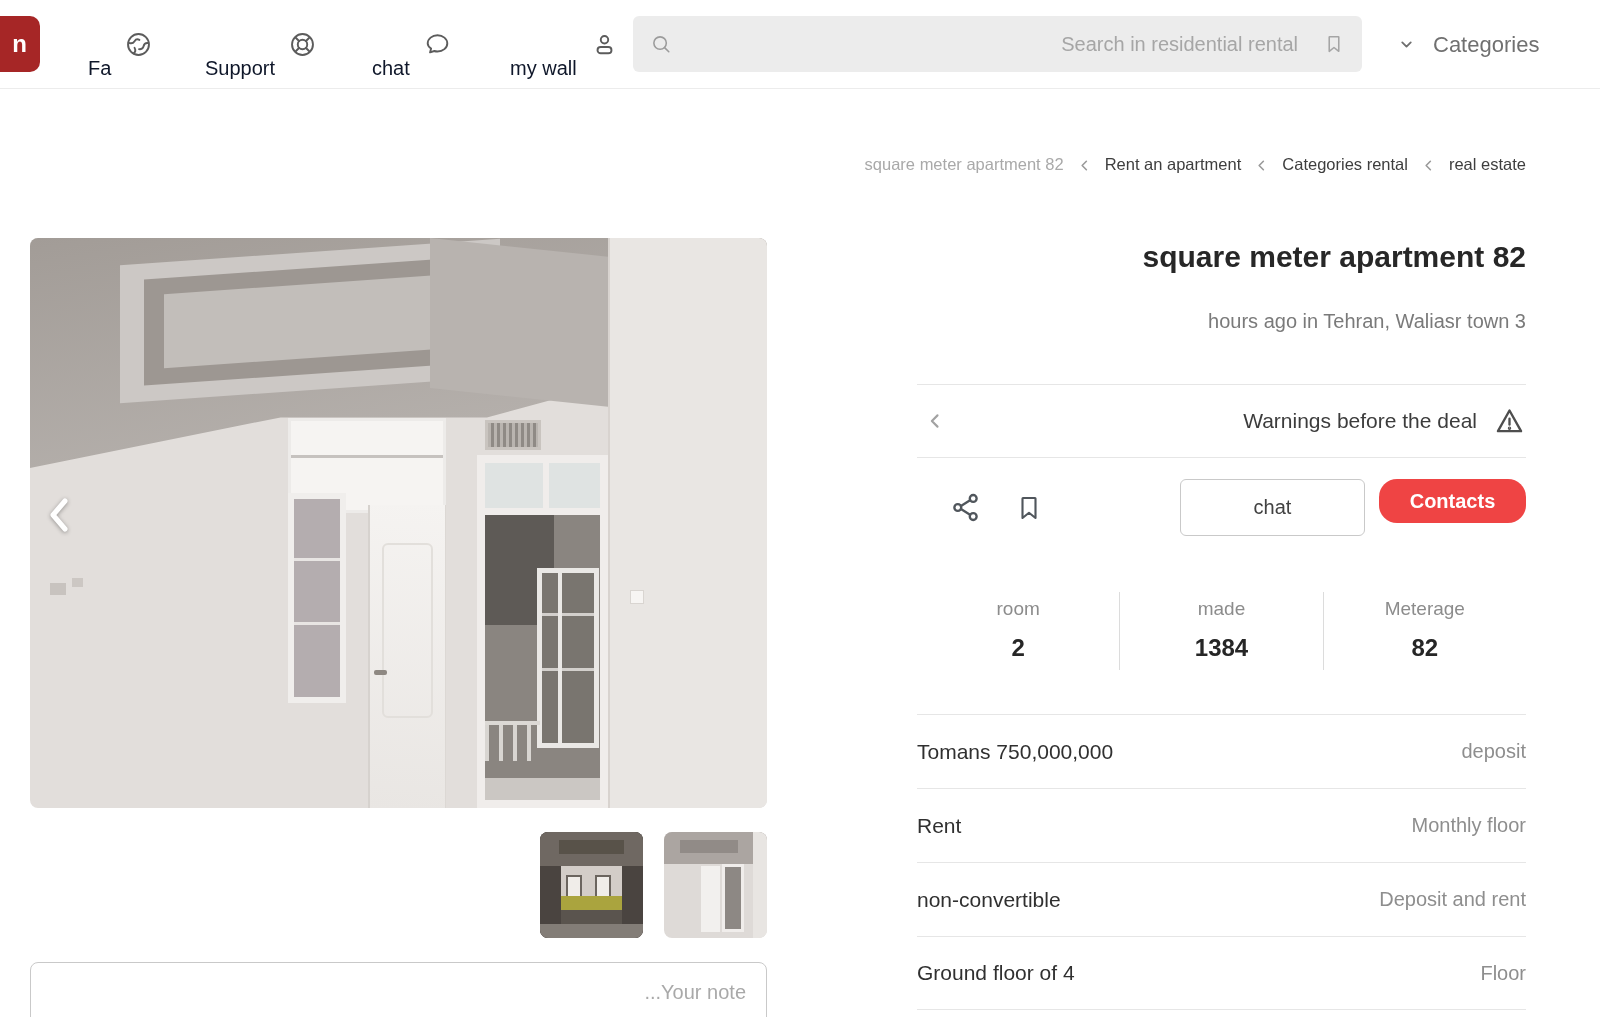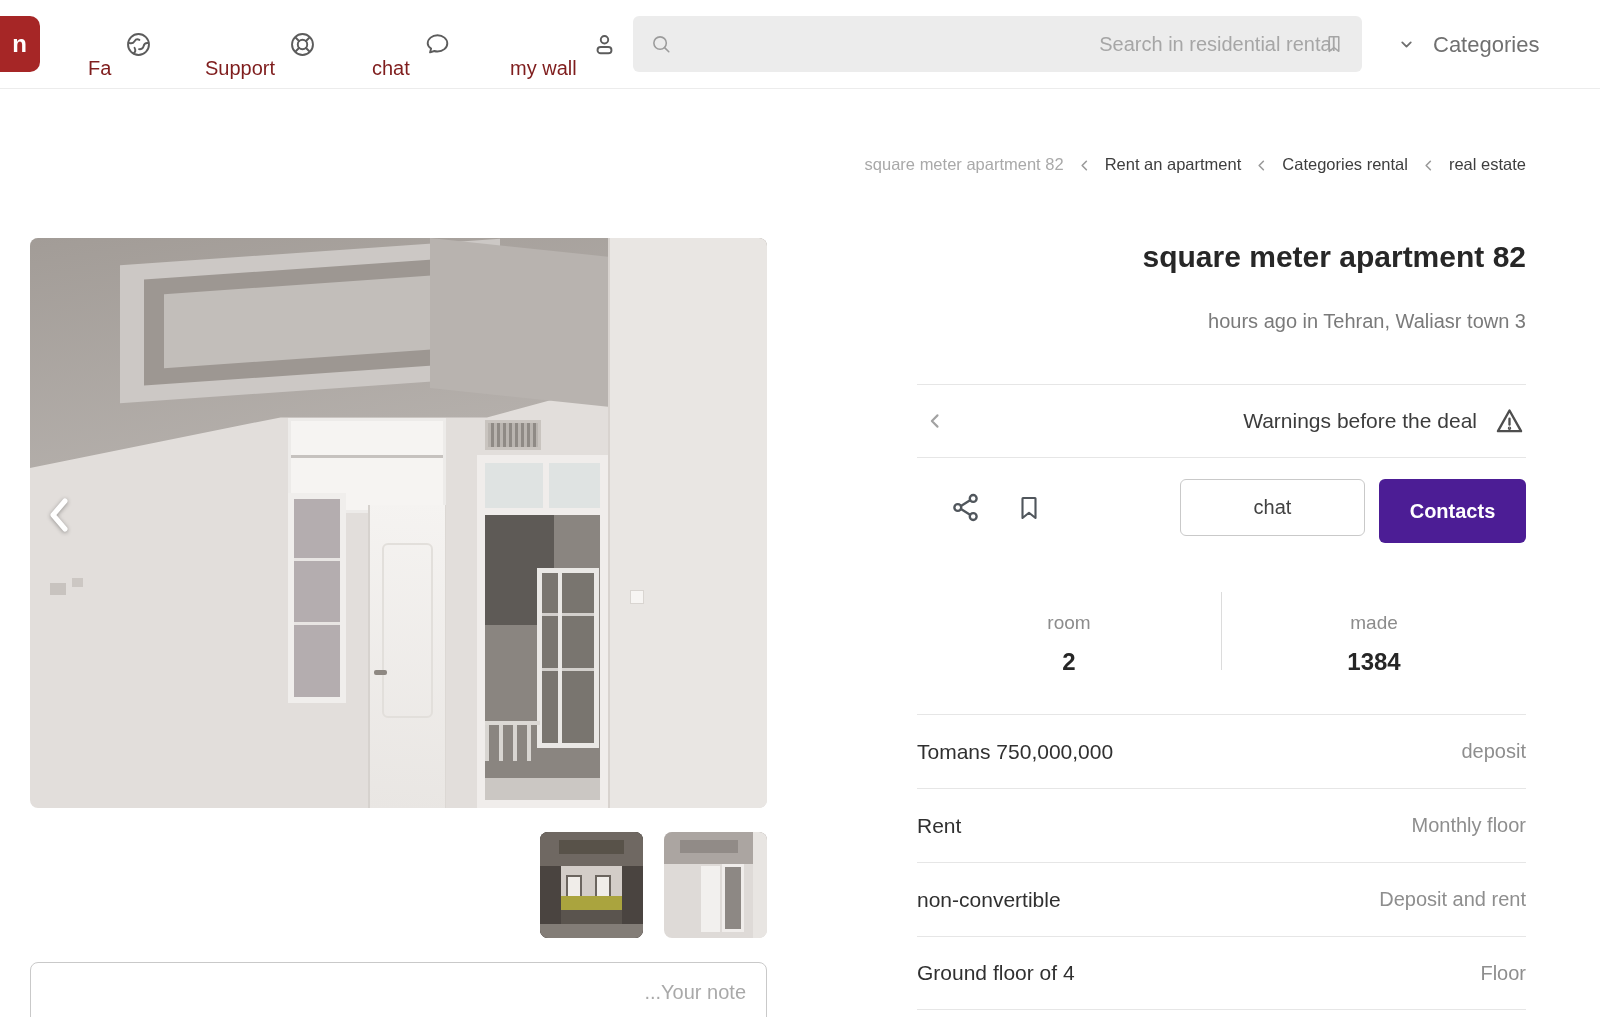--- a/index.html
+++ b/index.html
@@ -8,29 +8,29 @@
     position:relative; width:1600px; height:1017px; overflow:hidden;
     background:#fff; font-family:"Liberation Sans", sans-serif; color:#333;
   }
   .ic { fill:none; stroke:currentColor; stroke-width:1.7; stroke-linecap:round; stroke-linejoin:round; }
 
   
   .hdr { position:absolute; left:0; top:0; width:1600px; height:89px; background:#fff; border-bottom:1px solid #ececec; z-index:5; }
   .logo { position:absolute; left:-20px; top:16px; width:60px; height:56px; background:#a62626; border-radius:10px;
           color:#fff; font-weight:bold; font-size:24px; line-height:56px; text-align:right; padding-right:13px; cursor:pointer; }
   .nav-item { position:absolute; top:0; height:89px; display:flex; align-items:center; gap:14px; color:#585858; font-size:20px; cursor:pointer; }
-  .nav-item .lbl { color:#7f1d1d;margin-top:48px; }
+  .nav-item .lbl { color:#0f172a;margin-top:48px; }
   .nav-item svg { color:#5c5c5c; }
   .nav-fa { left:88px; }
   .nav-support { left:205px; }
   .nav-chat { left:372px; }
   .nav-wall { left:510px; }
   .search { position:absolute; left:633px; top:16px; width:729px; height:56px; background:#ececec; border-radius:6px; }
   .search input { position:absolute; inset:0; background:transparent; border:none; outline:none;
-                  text-align:right; padding:0 26px 0 52px; font-family:inherit; font-size:20px; color:#444; }
+                  text-align:right; padding:0 64px 0 52px; font-family:inherit; font-size:20px; color:#444; }
   .search input::placeholder { color:#a6a6a6; }
   .search .mag { position:absolute; left:17px; top:17px; color:#9b9b9b; }
   .search .bmk { position:absolute; right:17px; top:17px; color:#a5a5a5; cursor:pointer; }
   .cats { position:absolute; left:1398px; top:0; height:89px; display:flex; align-items:center; gap:18px; cursor:pointer; }
   .cats .chev { color:#6f6f6f; }
   .cats .lbl { font-size:22px; color:#707070; }
 
   
   .bc { position:absolute; top:150px; right:74px; height:28px; display:flex; align-items:center; gap:13px; font-size:16.5px; }
   .bc .cur { color:#a9a9a9; }
@@ -106,26 +106,26 @@
   .warn-back { color:#a2a2a2; margin-left:8px; }
   .warn-spacer { flex:1; }
   .warn-lbl { font-size:21px; color:#3c3c3c; margin-right:16px; }
   .warn-ico { color:#4e4e4e; }
   .actions { top:479px; left:0; width:100%; height:57px; }
   .act-ic { position:absolute; top:12px; color:#50565c; background:none; border:none; cursor:pointer; }
   .act-share { left:32px; }
   .act-bm { left:97px; top:14px; }
   .btn-chat { position:absolute; left:263px; top:0; width:185px; height:57px; background:#fff; border:1.5px solid #c9c9c9;
               border-radius:6px; font-family:inherit; font-size:20px; color:#424242; cursor:pointer; }
-  .btn-contacts { position:absolute; left:462px; top:0; width:147px; height:64px; background:#4c1d95; border:none;
-                  border-radius:6px; font-family:inherit; font-size:20px; font-weight:bold; color:#fff; cursor:pointer; }
+  .btn-contacts { position:absolute; left:462px; top:0; width:147px; height:44px; background:#ef4444; border:none;
+                  border-radius:18px; font-family:inherit; font-size:20px; font-weight:bold; color:#fff; cursor:pointer; }
   .stats { top:592px; left:0; width:100%; height:78px; display:flex; }
   .stat { flex:1; text-align:center; padding-top:6px; }
   .stat + .stat { border-left:1px solid #dcdcdc; }
-  .stat .s-lbl { font-size:19px; color:#8c8c8c;margin-top:14px; }
+  .stat .s-lbl { font-size:19px; color:#8c8c8c; }
   .stat .s-val { font-size:24px; font-weight:bold; color:#262626; margin-top:14px; }
   .details { top:714px; left:0; width:100%; }
   .d-row { height:74px; border-top:1px solid #e6e6e6; display:flex; align-items:center; justify-content:space-between; }
   .d-row:last-child { border-bottom:1px solid #e6e6e6; }
   .d-val { font-size:21px; color:#303030; }
   .d-lbl { font-size:20px; color:#8e8e8e; }
 </style>
 </head>
 <body>
 
@@ -307,20 +307,24 @@
 
     <div class="abs stats">
       <div class="stat">
         <div class="s-lbl">room</div>
         <div class="s-val">2</div>
       </div>
       <div class="stat">
         <div class="s-lbl">made</div>
         <div class="s-val">1384</div>
       </div>
+      <div class="stat">
+        <div class="s-lbl">Meterage</div>
+        <div class="s-val">82</div>
+      </div>
     </div>
 
     <div class="abs details">
       <div class="d-row">
         <span class="d-val">Tomans 750,000,000</span>
         <span class="d-lbl">deposit</span>
       </div>
       <div class="d-row">
         <span class="d-val">Rent</span>
         <span class="d-lbl">Monthly floor</span>

